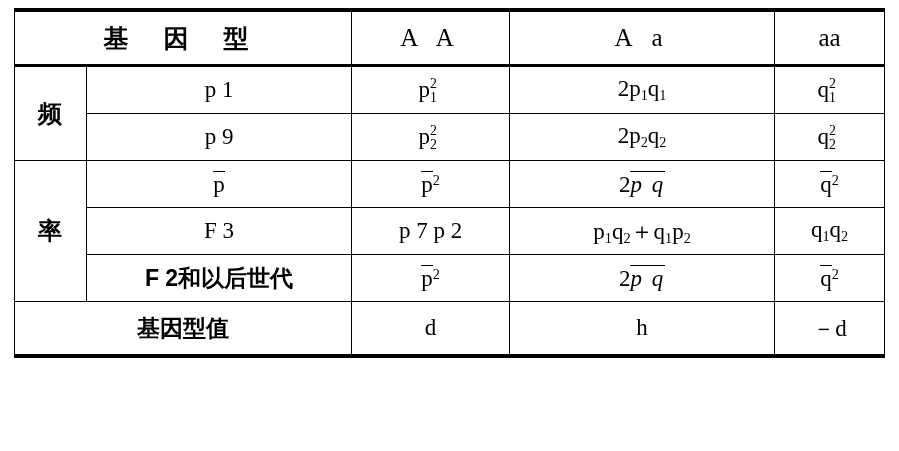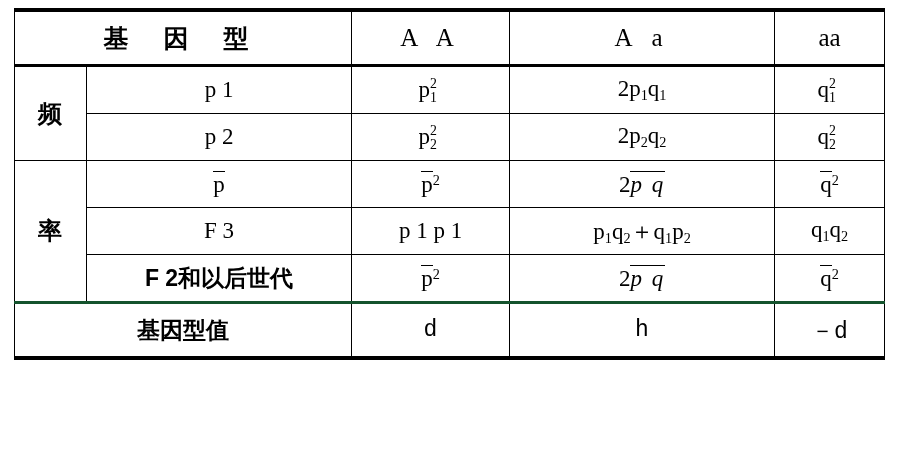--- a/index.html
+++ b/index.html
@@ -46,23 +46,22 @@
     border-right: 1.5px solid #000;
   }
   tr.head-row td {
     border-top: none;
     border-bottom: 3px solid #000;
     height: 52px;
     font-size: 25px;
   }
   tr.last-row td {
     border-bottom: none;
-    border-top: 3px solid #14532d;
+    border-top: 1px solid #14532d;
     height: 52px;
-    font-family: Liberation Mono, monospace;
   }
   .col-label { width: 72px; }
   .col-gen { width: 265px; }
   .col-aa  { width: 158px; }
   .col-Aa  { width: 265px; }
   .col-aa2 { width: 110px; }
 
   .side-label {
     font-family: "Liberation Sans", "DejaVu Sans", sans-serif;
     font-weight: bold;
@@ -137,37 +136,37 @@
 
       <tr>
         <td rowspan="2" class="side-label">频</td>
         <td><span>p 1</span></td>
         <td><span>p</span><span class="subsup"><i class="s">1</i><i class="p">2</i></span></td>
         <td><span>2p<sub>1</sub>q<sub>1</sub></span></td>
         <td><span>q</span><span class="subsup"><i class="s">1</i><i class="p">2</i></span></td>
       </tr>
 
       <tr>
-        <td><span>p 2</span></td>
+        <td><span>p 9</span></td>
         <td><span>p</span><span class="subsup"><i class="s">2</i><i class="p">2</i></span></td>
         <td><span>2p<sub>2</sub>q<sub>2</sub></span></td>
         <td><span>q</span><span class="subsup"><i class="s">2</i><i class="p">2</i></span></td>
       </tr>
 
       <tr>
         <td rowspan="3" class="side-label">率</td>
         <td><span class="ovl">p</span></td>
         <td><span class="ovl">p</span><sup>2</sup></td>
         <td>2<span class="ovl thin-sp">p q</span></td>
         <td><span class="ovl">q</span><sup>2</sup></td>
       </tr>
 
       <tr>
         <td><span>F 3</span></td>
-        <td><span>p 1 p 1</span></td>
+        <td><span>p 7 p 2</span></td>
         <td><span>p<sub>1</sub>q<sub>2</sub>＋q<sub>1</sub>p<sub>2</sub></span></td>
         <td><span>q<sub>1</sub>q<sub>2</sub></span></td>
       </tr>
 
       <tr>
         <td class="cjk"><span>F 2和以后世代</span></td>
         <td><span class="ovl">p</span><sup>2</sup></td>
         <td>2<span class="ovl thin-sp">p q</span></td>
         <td><span class="ovl">q</span><sup>2</sup></td>
       </tr>

